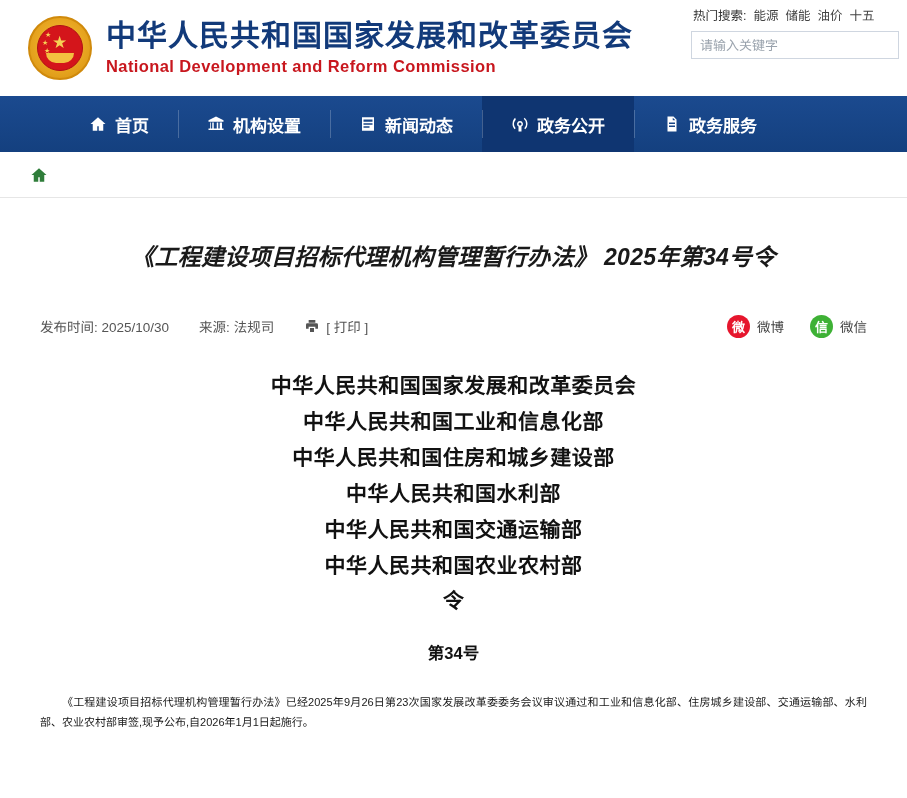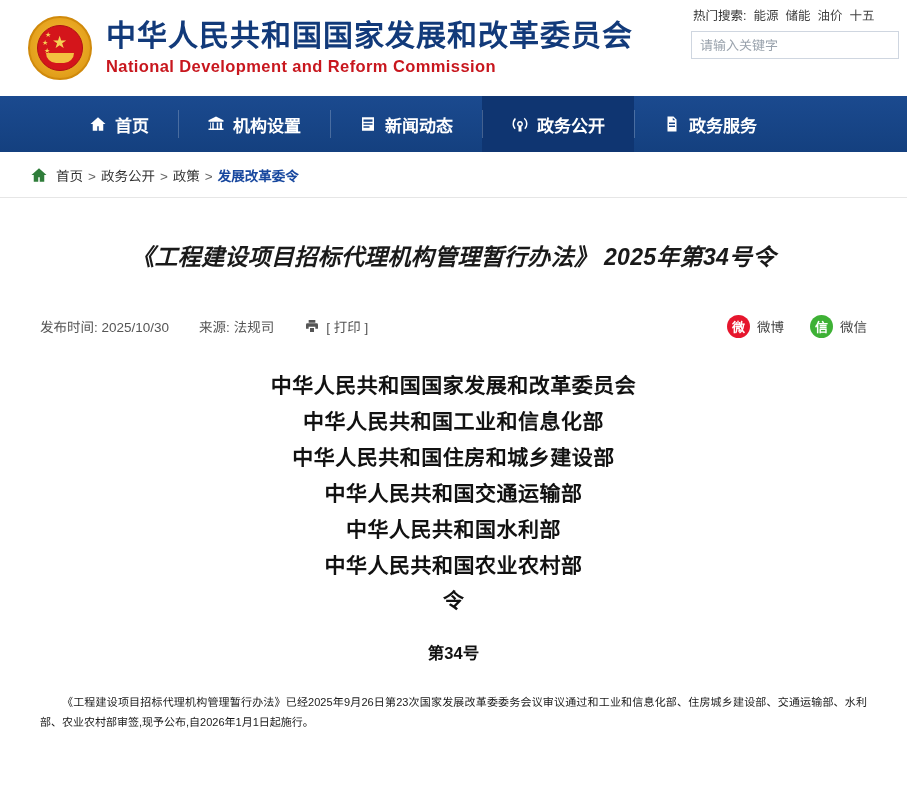--- a/index.html
+++ b/index.html
@@ -301,23 +301,20 @@
     <span>政务服务</span>
   </div>
 </div>
 
 <div class="crumb-wrap">
   <span class="crumb-home">
     <svg viewBox="0 0 24 24">
         <path d="M12 3 2 12h3v9h6v-6h2v6h6v-9h3z"></path>
       </svg>
   </span>
-  <span class="crumb-text">
-    <a href="#">首页</a><span class="sep">&gt;</span><a href="#">政务公开</a><span class="sep">&gt;</span><a href="#">政策</a><span class="sep">&gt;</span><span class="cur">发展改革委令</span>
-  </span>
 </div>
 
 <div class="article">
 
   <div class="doc-title">《工程建设项目招标代理机构管理暂行办法》 2025年第34号令</div>
 
   <div class="meta-row">
     <span class="meta-item">
       <span>发布时间:</span>
       <span>2025/10/30</span>
@@ -344,22 +341,22 @@
         <span class="share-dot wechat-dot">信</span>
         <span>微信</span>
       </span>
     </span>
   </div>
 
   <div class="body-center">
     <div>中华人民共和国国家发展和改革委员会</div>
     <div>中华人民共和国工业和信息化部</div>
     <div>中华人民共和国住房和城乡建设部</div>
+    <div>中华人民共和国水利部</div>
     <div>中华人民共和国交通运输部</div>
-    <div>中华人民共和国水利部</div>
     <div>中华人民共和国农业农村部</div>
   </div>
 
   <div class="order-char">令</div>
   <div class="order-no">第34号</div>
 
   <div class="para">《工程建设项目招标代理机构管理暂行办法》已经2025年9月26日第23次国家发展改革委委务会议审议通过和工业和信息化部、住房城乡建设部、交通运输部、水利部、农业农村部审签,现予公布,自2026年1月1日起施行。</div>
 </div>
 
 </body></html>

